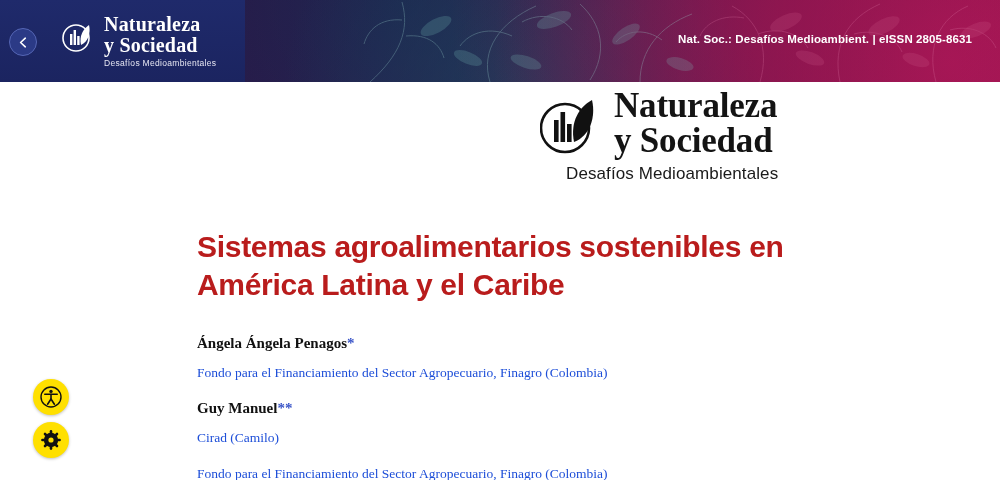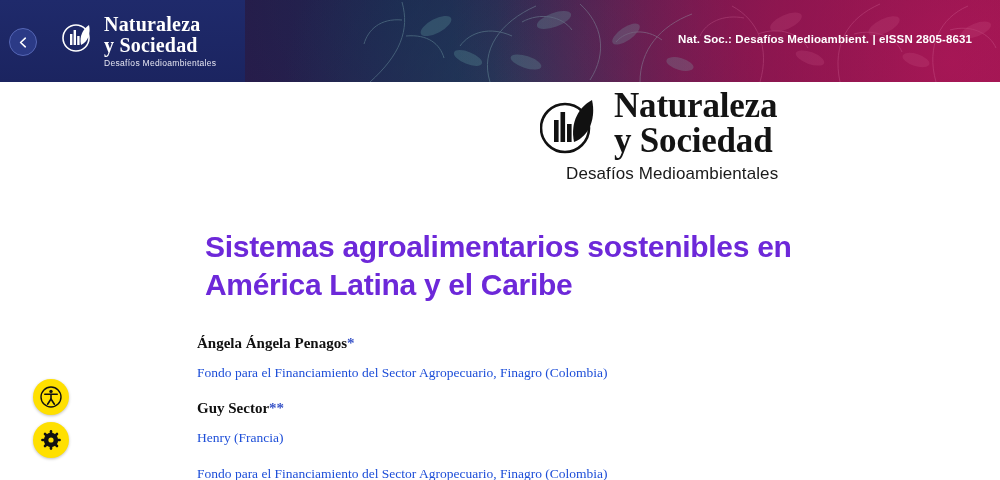--- a/index.html
+++ b/index.html
@@ -135,24 +135,24 @@
 
   
   .article {
     position: absolute;
     top: 228px; left: 197px;
     width: 700px;
   }
   .article-title {
     font-size: 30px;
     font-weight: bold;
-    color: #6d28d9;
+    color: #b91c1c;
     line-height: 1.26;
     letter-spacing: -.3px;
-    margin: 0 0 30px 8px;
+    margin: 0 0 30px 0;
     max-width: 640px;
   }
   .author-block { margin-bottom: 18px; }
   .author-name {
     font-family: "Liberation Serif", serif;
     font-size: 15px;
     font-weight: bold;
     color: #111111;
     line-height: 1.2;
   }
@@ -268,22 +268,22 @@
 
   <div class="article">
     <h1 class="article-title">Sistemas agroalimentarios sostenibles en América Latina y el Caribe</h1>
 
     <div class="author-block">
       <div class="author-name"><span>Ángela Ángela Penagos</span><span class="mark">*</span></div>
       <div class="author-affil">Fondo para el Financiamiento del Sector Agropecuario, Finagro (Colombia)</div>
     </div>
 
     <div class="author-block">
-      <div class="author-name"><span>Guy Sector</span><span class="mark">**</span></div>
-      <div class="author-affil">Henry (Francia)</div>
+      <div class="author-name"><span>Guy Manuel</span><span class="mark">**</span></div>
+      <div class="author-affil">Cirad (Camilo)</div>
     </div>
 
     <div class="author-block">
       <div class="author-affil">Fondo para el Financiamiento del Sector Agropecuario, Finagro (Colombia)</div>
     </div>
   </div>
 
   <div class="fab fab-access">
     <svg width="22" height="22" viewBox="0 0 22 22">
       <circle cx="11" cy="11" r="10" fill="none" stroke="#111111" stroke-width="1.4"></circle>

